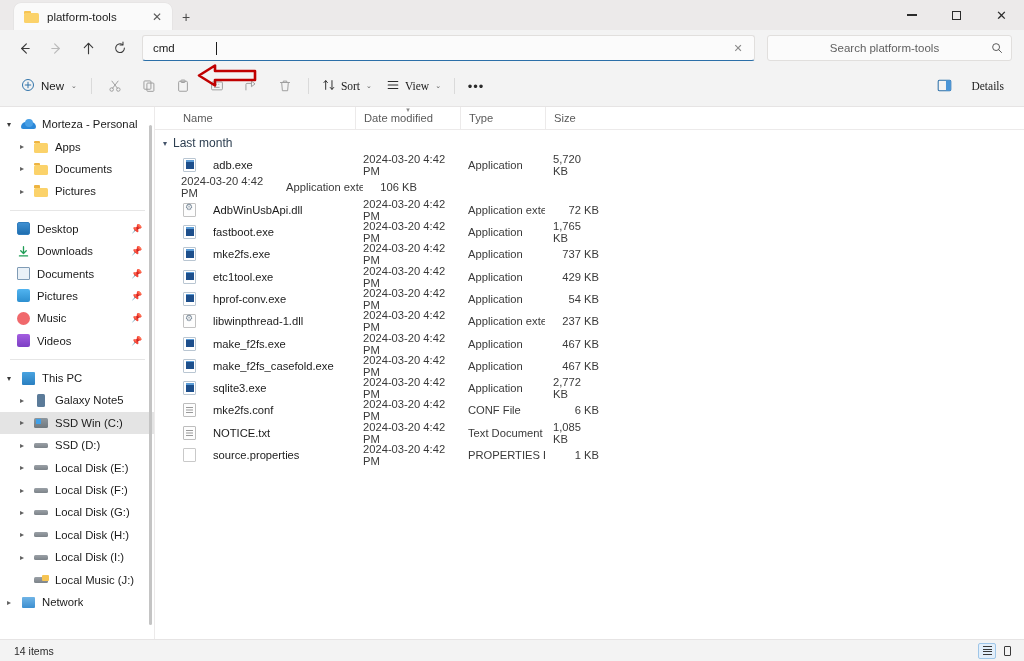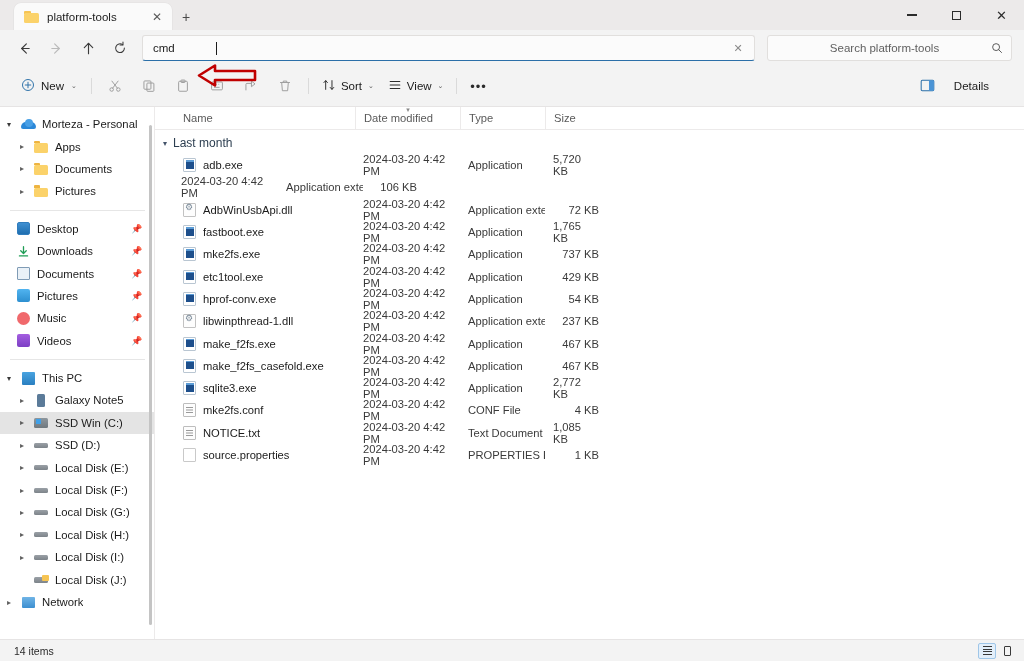--- a/index.html
+++ b/index.html
@@ -151,37 +151,37 @@
   }
   .tb-btn {
     width: 34px; height: 28px; border-radius: 4px;
     display: flex; align-items: center; justify-content: center;
     color: #9c9c9c;
   }
   .tb-item {
     height: 28px; border-radius: 4px;
     display: flex; align-items: center; gap: 5px;
     padding: 0 7px;
-    font-size: 11.5px; color: #1b1b1b;
+    font-size: 11.5px; color: #1b1b1b; font-family: Liberation Serif, serif;
   }
   .tb-sep {
     width: 1px; height: 16px; background: #dadada; margin: 0 6px;
   }
   .tb-dots {
     width: 30px; height: 28px; border-radius: 4px;
     display: flex; align-items: center; justify-content: center;
     font-size: 13px; color: #2b2b2b; letter-spacing: 1px;
   }
   .chev-sm { font-size: 7px; color: #5a5a5a; margin-left: 1px; }
   .tb-details {
-    position: absolute; right: 27px;
+    position: absolute; right: 12px;
     height: 28px; border-radius: 4px;
     display: flex; align-items: center; gap: 19px;
     padding: 0 8px;
-    font-size: 11.5px; color: #1b1b1b;
+    font-size: 11.5px; color: #1b1b1b; font-family: Liberation Serif, serif;
   }
 
   
   .body {
     flex: 1; display: flex;
     background: #ffffff;
     border-top: 0.8px solid #e6e4e4;
     min-height: 0;
   }
 
@@ -305,21 +305,21 @@
     padding-left: 8px; gap: 6px;
     font-size: 12px; color: #2c3e50;
   }
   .grouphdr .gchev { font-size: 8px; color: #44546a; }
   .frow {
     height: 22.3px; display: flex; align-items: center;
     padding-left: 18px;
     font-size: 11.2px; color: #1b1b1b;
   }
   .fcell { display: flex; align-items: center; height: 100%; }
-  .fname { width: 182px; padding-left: 10px; gap: 7px; }
+  .fname { width: 182px; padding-left: 10px; gap: 17px; }
   .fdate { width: 105px; padding-left: 8px; color: #3a3a3a; }
   .ftype { width: 85px; padding-left: 8px; color: #3a3a3a;
            white-space: nowrap; overflow: hidden; text-overflow: ellipsis; }
   .fsize { width: 60px; padding-left: 8px; color: #3a3a3a;
            justify-content: flex-end; padding-right: 6px; }
 
   
   .fi { width: 13px; height: 14px; flex: 0 0 auto; position: relative; }
   .fi-exe {
     background: #ffffff; border: 1px solid #b9c6d2;
@@ -679,21 +679,21 @@
         <span class="nav-ico">
             <span class="ic-drive"></span>
           </span>
         <span class="nav-label">Local Disk (I:)</span>
       </div>
       <div class="nav-item indent-1">
         <span class="nav-chev"></span>
         <span class="nav-ico">
             <span class="ic-drive-j"></span>
           </span>
-        <span class="nav-label">Local Disk (J:)</span>
+        <span class="nav-label">Local Music (J:)</span>
       </div>
       <div class="nav-item">
         <span class="nav-chev">▸</span>
         <span class="nav-ico">
           <span style="width:13px;height:11px;background:linear-gradient(#6fb4e6,#3d8fd0);border-radius:1px;display:block;"></span>
         </span>
         <span class="nav-label">Network</span>
       </div>
 
       <div class="nav-scrollbar"></div>
@@ -824,21 +824,21 @@
           <div class="fcell fsize">2,772 KB</div>
         </div>
 
         <div class="frow">
           <div class="fcell fname">
             <span class="fi fi-doc"></span>
             <span>mke2fs.conf</span>
           </div>
           <div class="fcell fdate">2024-03-20 4:42 PM</div>
           <div class="fcell ftype">CONF File</div>
-          <div class="fcell fsize">4 KB</div>
+          <div class="fcell fsize">6 KB</div>
         </div>
 
         <div class="frow">
           <div class="fcell fname">
             <span class="fi fi-doc"></span>
             <span>NOTICE.txt</span>
           </div>
           <div class="fcell fdate">2024-03-20 4:42 PM</div>
           <div class="fcell ftype">Text Document</div>
           <div class="fcell fsize">1,085 KB</div>

